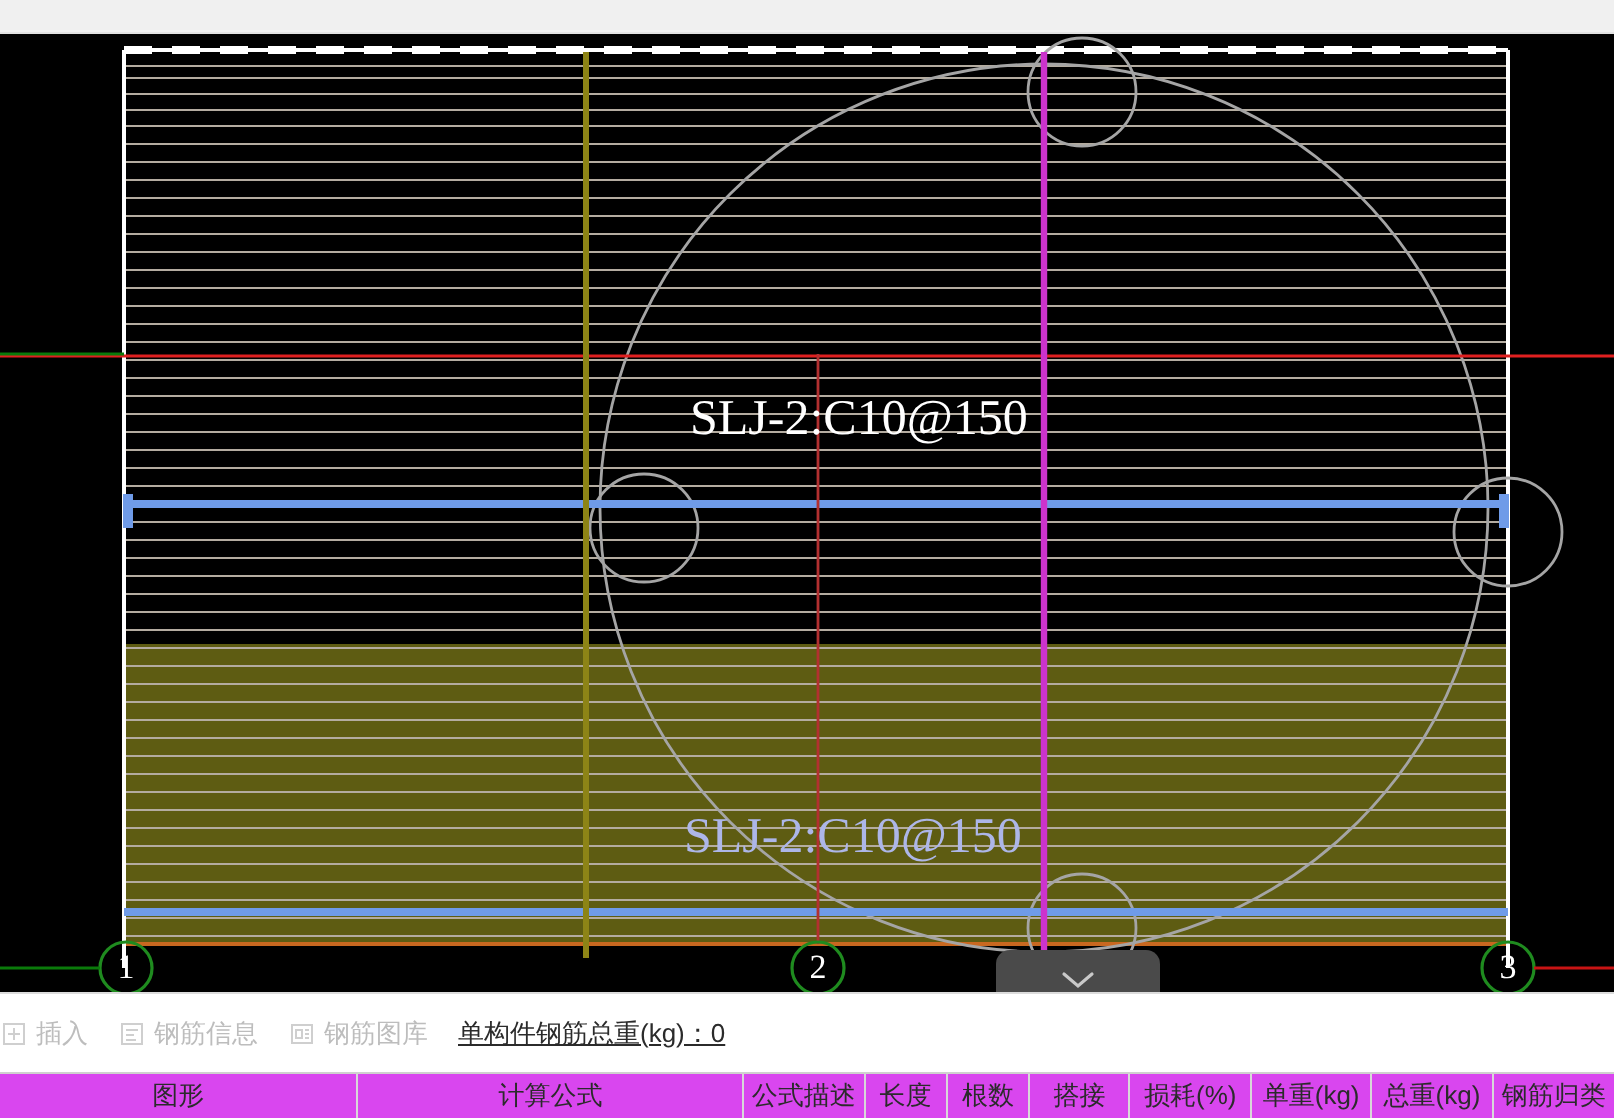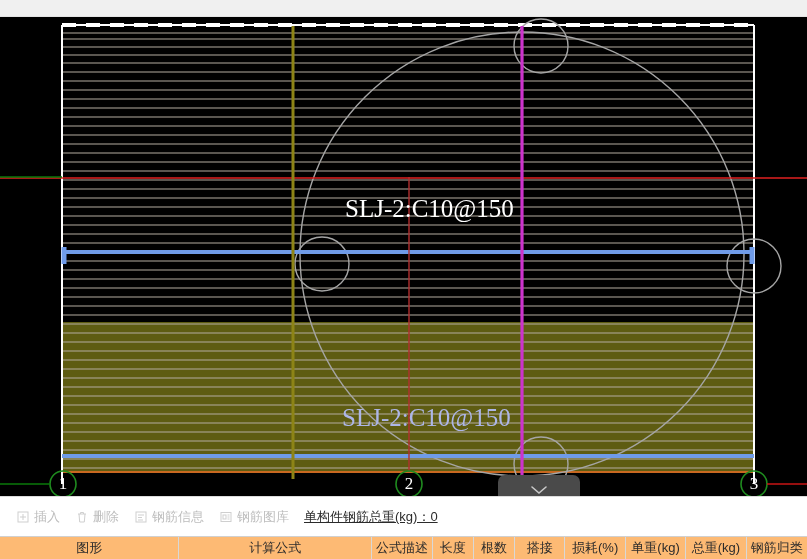--- a/index.html
+++ b/index.html
@@ -23,35 +23,35 @@
     position:absolute;left:498px;top:458px;width:82px;height:30px;
     background:#4a4a4a;border-radius:7px 7px 3px 3px;
     display:flex;align-items:center;justify-content:center;
   }
   .chev-box svg{position:static;}
 
   
   .toolbar{
     position:absolute;left:0;top:496px;width:807px;height:40px;
     background:#ffffff;border-top:1px solid #dcdcdc;
-    display:flex;align-items:center;padding-left:16px;box-sizing:border-box;
+    display:flex;align-items:center;padding-left:0px;box-sizing:border-box;
   }
   .tb-item{
     display:flex;align-items:center;gap:4px;height:40px;padding:0 7px;
     font-size:13px;color:#bdbdbd;white-space:nowrap;cursor:default;
   }
   .tb-item.enabled{color:#333333;}
   .tb-item .ic{display:inline-flex;width:15px;height:15px;align-items:center;justify-content:center;}
   .tb-caret{font-size:8px;color:#888;margin-left:3px;}
   .tb-total{font-size:13px;color:#2b2b2b;padding:0 8px;white-space:nowrap;text-decoration:underline;}
 
   
   .thead{
     position:absolute;left:0;top:536px;width:807px;height:23px;
-    background:#fdba74;border-top:1px solid #d0d0d0;
+    background:#d946ef;border-top:1px solid #d0d0d0;
     display:flex;align-items:stretch;box-sizing:border-box;
   }
   .th{
     display:flex;align-items:center;justify-content:center;
     font-size:13px;color:#2b2b2b;border-right:1px solid #d8d8d8;
     box-sizing:border-box;white-space:nowrap;height:100%;
   }
 </style>
 </head>
 <body>
@@ -193,28 +193,20 @@
     <div class="tb-item" style="margin-left:-8px;">
       <span class="ic">
         <svg width="14" height="14" viewBox="0 0 14 14">
             <rect x="2" y="2" width="10" height="10" fill="none" stroke="#cfcfcf"></rect>
             <path d="M7 4v6M4 7h6" stroke="#cfcfcf" fill="none"></path>
           </svg>
       </span>
       <span>插入</span>
     </div>
 
-    <div class="tb-item">
-      <span class="ic">
-        <svg width="14" height="14" viewBox="0 0 14 14">
-            <path d="M3 4h8M5.5 4V2.5h3V4M4 4l.7 8h4.6L10 4" fill="none" stroke="#cfcfcf"></path>
-          </svg>
-      </span>
-      <span>删除</span>
-    </div>
 
 
     <div class="tb-item">
       <span class="ic">
         <svg width="14" height="14" viewBox="0 0 14 14">
             <rect x="2" y="2" width="10" height="10" fill="none" stroke="#cfcfcf"></rect>
             <path d="M4 5h6M4 7.5h4M4 10h5" stroke="#cfcfcf" fill="none"></path>
           </svg>
       </span>
       <span>钢筋信息</span>

